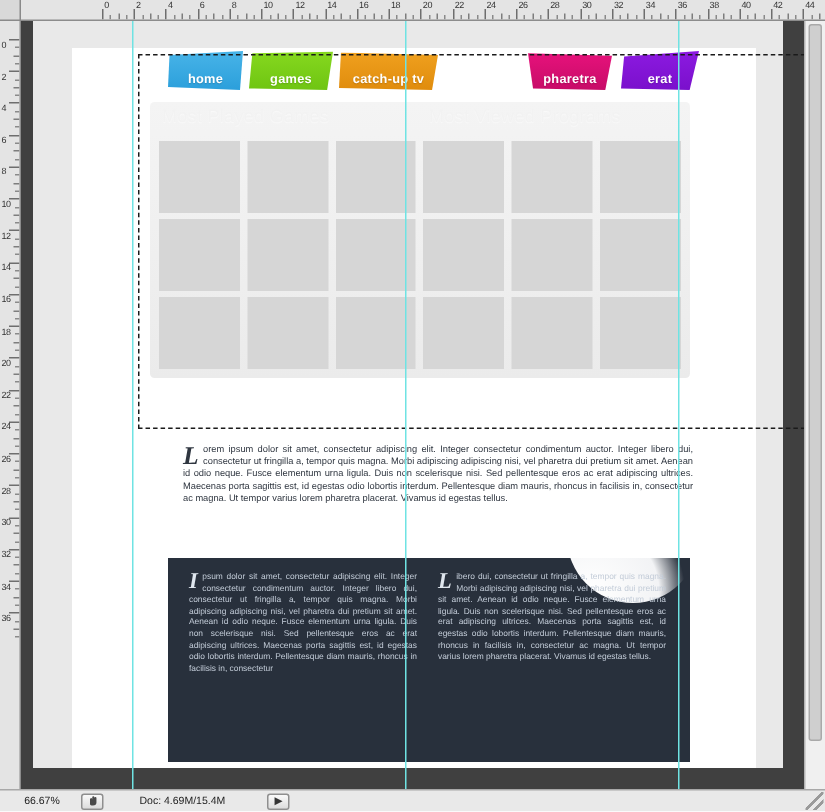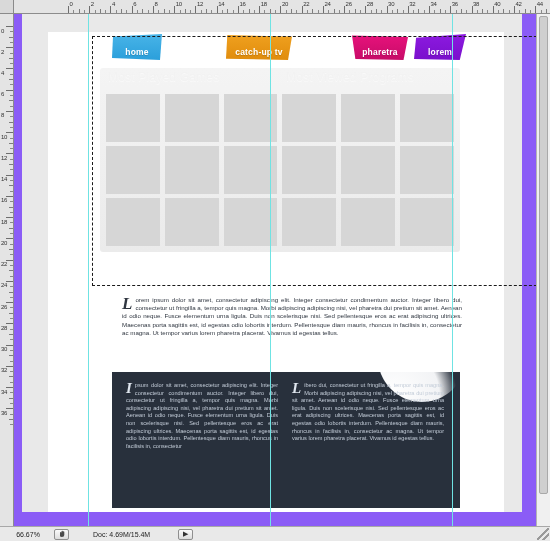--- a/index.html
+++ b/index.html
@@ -40,21 +40,21 @@
   .rlabel{
     position:absolute; font-size:6px; color:#333; font-family:"Liberation Sans", sans-serif;
     line-height:6px; letter-spacing:-0.3px;
   }
   .ruler-h .rlabel{ top:1px; }
   .ruler-v .rlabel{ left:1px; width:8px; text-align:left; }
 
   
   #workspace{
     position:absolute; left:14px; top:14px; right:14px; bottom:15px;
-    background:#8b5cf6; overflow:hidden;
+    background:#404040; overflow:hidden;
   }
   
   .scroll-v{
     position:absolute; right:0; top:14px; width:14px; bottom:15px;
     background:#f0f0f0; border-left:1px solid #b4b4b4; z-index:30;
   }
   .scroll-thumb-v{
     position:absolute; left:2px; right:2px; top:2px; height:478px;
     background:#cfcfcf; border:1px solid #a9a9a9; border-radius:2px;
   }
@@ -406,28 +406,31 @@
     <div class="artboard">
 
       <div class="page"></div>
 
       <div class="site">
 
         <div class="navbar">
           <div class="tab home">
             <span>home</span>
           </div>
+          <div class="tab games">
+            <span>games</span>
+          </div>
           <div class="tab catchup">
             <span>catch-up tv</span>
           </div>
           <div class="tab contact">
             <span>pharetra</span>
           </div>
           <div class="tab blog">
-            <span>lorem</span>
+            <span>erat</span>
           </div>
         </div>
 
         <div class="panels">
           <div class="panel-bg"></div>
           <div class="panel-head left">Most Played Games</div>
           <div class="panel-head right">Most Viewed Programs</div>
           <div class="thumbgrid" id="thumbGrid">
               <div class="thumb"></div>
               <div class="thumb"></div>

